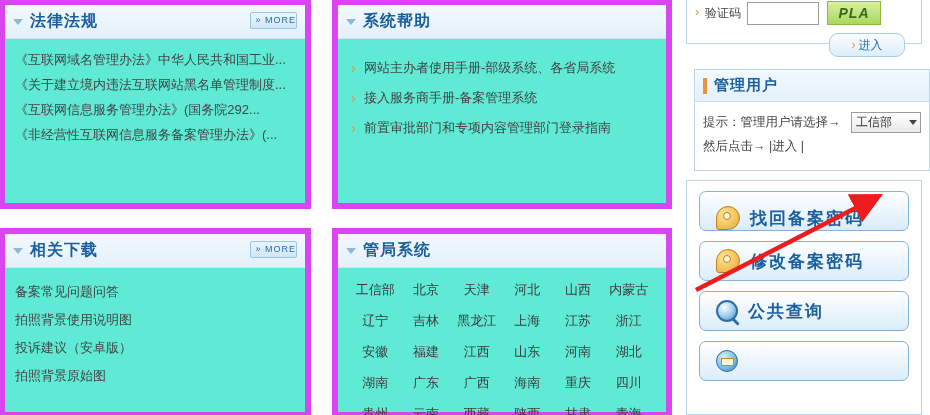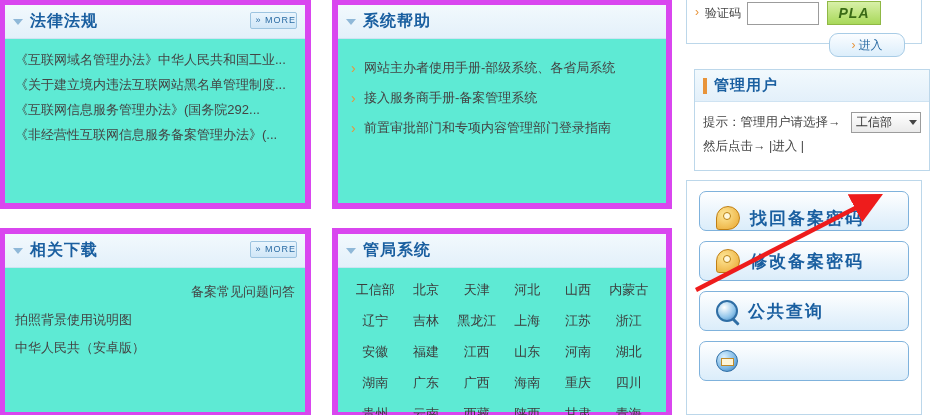--- a/index.html
+++ b/index.html
@@ -344,23 +344,24 @@
   </div>
 
   <div class="panel" style="left:-1px; top:228px; width:312px; height:190px;">
     <div class="panel-head">
       <span class="tri"></span>
       <span class="panel-title">相关下载</span>
       <span class="more-btn">» MORE</span>
     </div>
     <div class="panel-body" style="padding-top:10px;">
       <ul class="links">
-        <li style="line-height:28px;text-align:right;">备案常见问题问答</li>
+        <li style="line-height:28px;">备案常见问题问答</li>
         <li style="line-height:28px;">拍照背景使用说明图</li>
-        <li style="line-height:28px;">中华人民共（安卓版）</li>
+        <li style="line-height:28px;">投诉建议（安卓版）</li>
+        <li style="line-height:28px;">拍照背景原始图</li>
       </ul>
     </div>
   </div>
 
   <div class="panel" style="left:332px; top:228px; width:340px; height:190px;">
     <div class="panel-head">
       <span class="tri"></span>
       <span class="panel-title">管局系统</span>
     </div>
     <div class="regions">

